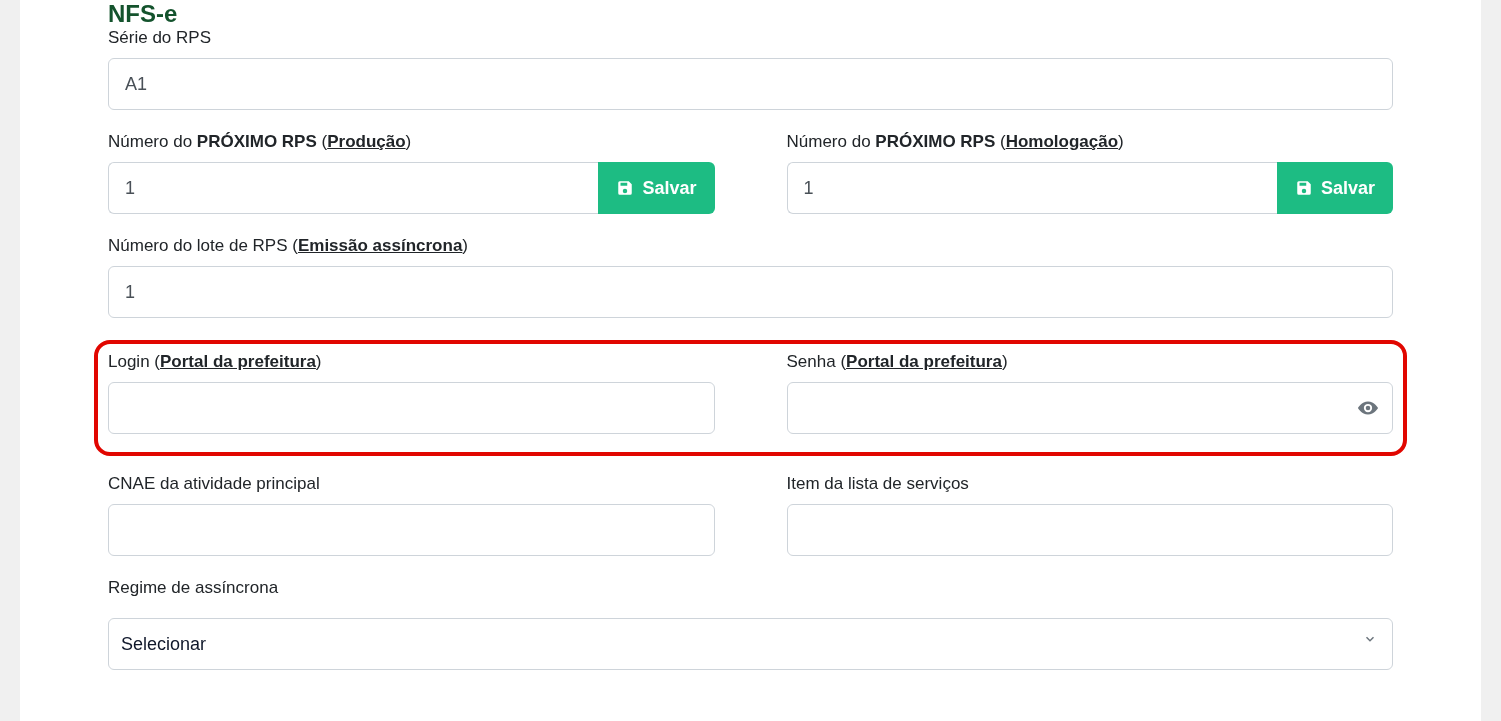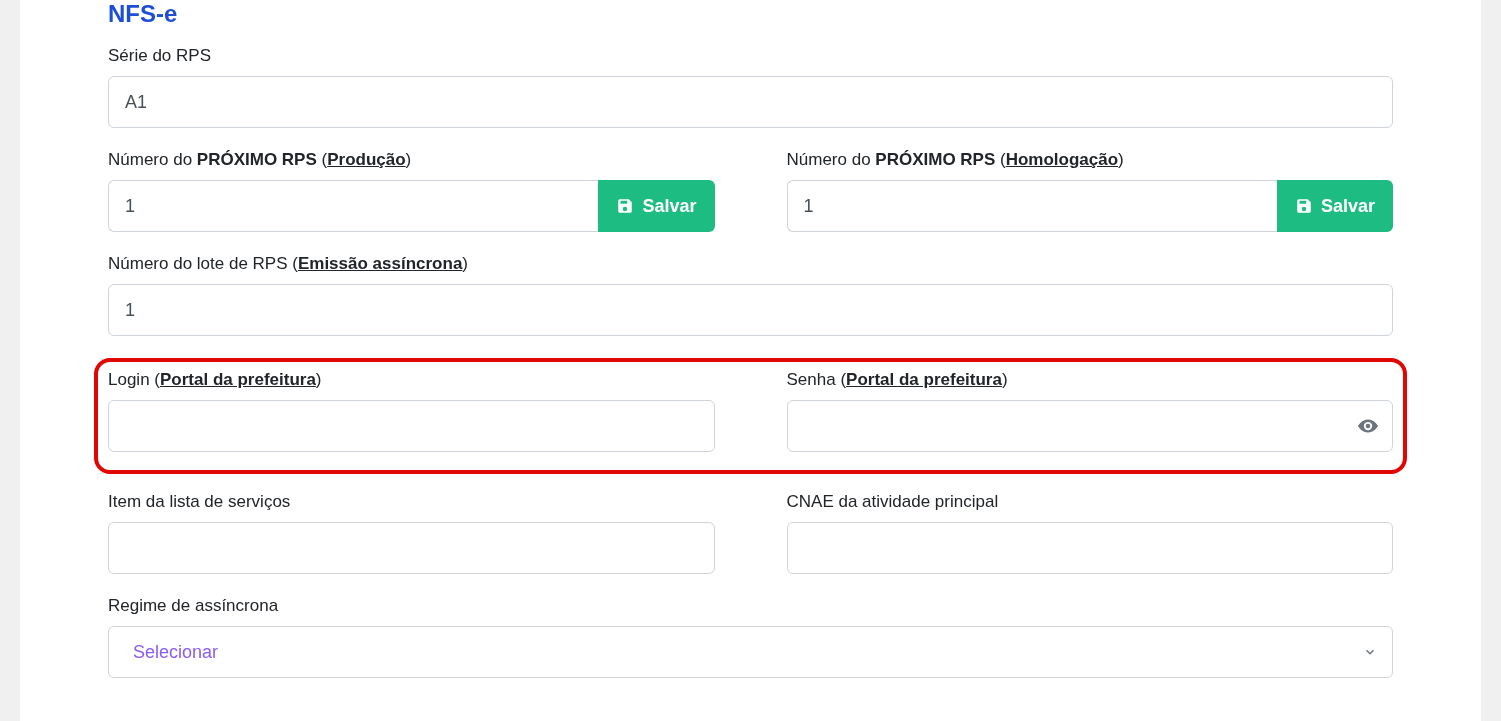--- a/index.html
+++ b/index.html
@@ -11,22 +11,21 @@
     }
     .page {
       background: #fff;
       margin: 0 20px;
       padding: 0 88px 20px 88px;
       min-height: 721px;
     }
     .section-title {
       font-size: 24px;
       font-weight: 600;
-      color: #1d4ed8;
-      margin-bottom: 18px;
+      color: #14532d;
     }
     .form-group {
       margin-bottom: 22px;
     }
     .form-label {
       display: block;
       font-size: 17px;
       color: #212529;
       margin-bottom: 10px;
       font-weight: 400;
@@ -105,30 +104,31 @@
       color: #6c757d;
       display: flex;
       align-items: center;
     }
     .select-wrapper {
       position: relative;
     }
     .form-select {
       width: 100%;
       height: 52px;
-      padding: 10px 40px 10px 24px;
+      padding: 10px 40px 10px 12px;
       font-size: 18px;
       border: 1px solid #ced4da;
       border-radius: 6px;
       background: #fff;
-      color: #8b5cf6;
+      color: #0f172a;
       appearance: none;
       -webkit-appearance: none;
       cursor: pointer;
       outline: none;
+      margin-top: 10px;
     }
     .select-chevron {
       position: absolute;
       right: 16px;
       top: 50%;
       transform: translateY(-50%);
       pointer-events: none;
       color: #6c757d;
     }
     svg { display: block; }
@@ -215,27 +215,27 @@
             </span>
           </div>
         </div>
       </div>
     </div>
   </div>
 
   <div class="row">
     <div class="col">
       <div class="form-group">
+        <label class="form-label">CNAE da atividade principal</label>
+        <input class="form-control" type="text" value="" style="">
+      </div>
+    </div>
+    <div class="col">
+      <div class="form-group">
         <label class="form-label">Item da lista de serviços</label>
-        <input class="form-control" type="text" value="" style="">
-      </div>
-    </div>
-    <div class="col">
-      <div class="form-group">
-        <label class="form-label">CNAE da atividade principal</label>
         <input class="form-control" type="text" value="" style="">
       </div>
     </div>
   </div>
 
   <div class="form-group">
     <label class="form-label">Regime de assíncrona</label>
     <div class="select-wrapper">
       <select class="form-select">
         <option>Selecionar</option>

